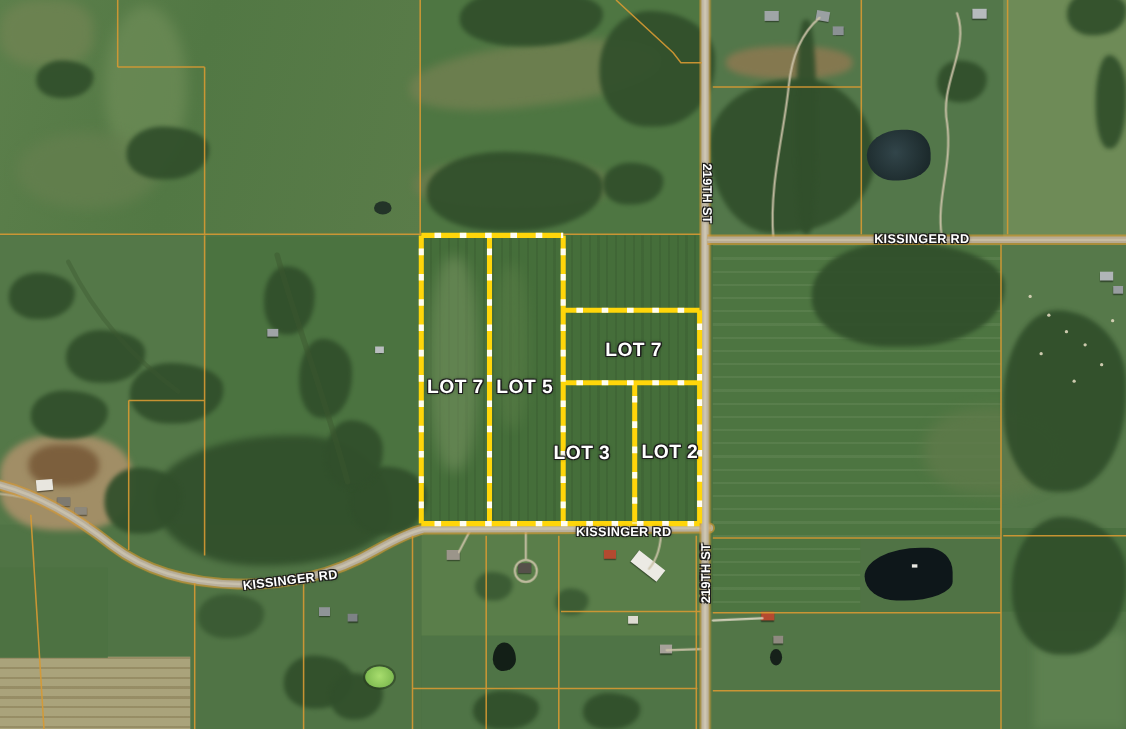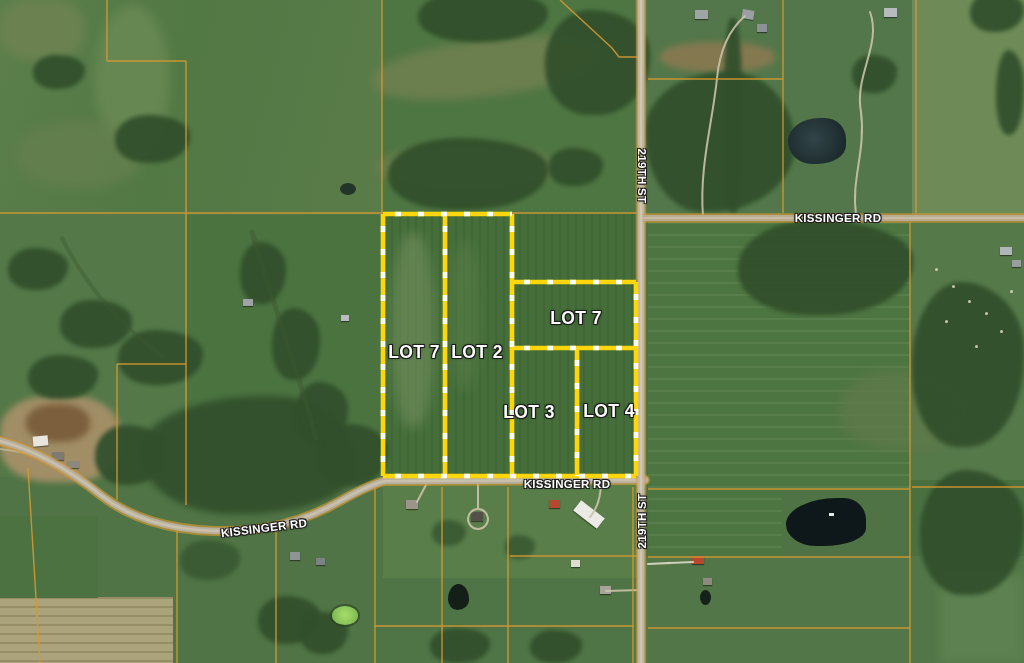--- a/index.html
+++ b/index.html
@@ -199,23 +199,23 @@
       <path d="M633,487 V663"></path>
     </g>
 
     <g fill="none" stroke-linecap="butt">
       <path d="M383,214 H512 M383,214 V476 M445,214 V476 M512,214 V476 M383,476 H636 M512,282 H636 M636,282 V476 M512,348 H636 M577,348 V476" stroke="#ffd60a" stroke-width="4.6"></path>
       <path d="M383,214 H512 M383,214 V476 M445,214 V476 M512,214 V476 M383,476 H636 M512,282 H636 M636,282 V476 M512,348 H636 M577,348 V476" stroke="#ffffff" stroke-width="4.6" stroke-dasharray="6 17" stroke-dashoffset="11" opacity=".95"></path>
     </g>
   </svg>
 
   <div class="maplabel lot-label" style="left:414px;top:352px;">LOT 7</div>
-  <div class="maplabel lot-label" style="left:477px;top:352px;">LOT 2</div>
+  <div class="maplabel lot-label" style="left:477px;top:352px;">LOT 5</div>
   <div class="maplabel lot-label" style="left:529px;top:412px;">LOT 3</div>
-  <div class="maplabel lot-label" style="left:609px;top:411px;">LOT 4</div>
+  <div class="maplabel lot-label" style="left:609px;top:411px;">LOT 2</div>
   <div class="maplabel lot-label" style="left:576px;top:318px;">LOT 7</div>
 
   <div class="maplabel road-label" style="left:838px;top:218px;">KISSINGER RD</div>
   <div class="maplabel road-label" style="left:264px;top:528px;transform:translate(-50%,-50%) rotate(-7deg);">KISSINGER RD</div>
   <div class="maplabel road-label" style="left:567px;top:484px;">KISSINGER RD</div>
   <div class="maplabel road-label" style="left:642px;top:176px;transform:translate(-50%,-50%) rotate(90deg);">219TH ST</div>
   <div class="maplabel road-label" style="left:642px;top:521px;transform:translate(-50%,-50%) rotate(-90deg);">219TH ST</div>
 
 </div>
 

